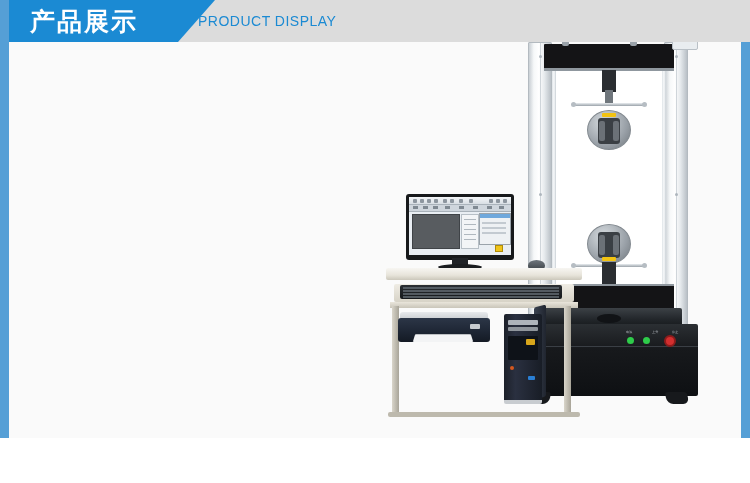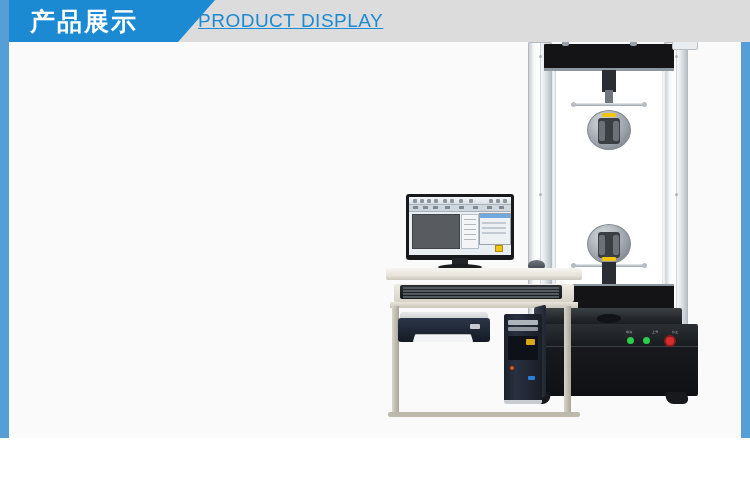--- a/index.html
+++ b/index.html
@@ -22,22 +22,22 @@
     position:absolute;left:0;top:0;width:215px;height:42px;background:#1b8ad3;
     clip-path:polygon(0 0,215px 0,178px 42px,0 42px);
   }
   .header-cn{
     position:absolute;left:30px;top:5px;
     font-size:25px;font-weight:bold;color:#ffffff;letter-spacing:2px;
     line-height:32px;white-space:nowrap;
   }
   .header-en{
     position:absolute;left:198px;top:9px;
-    font-size:19px;color:#1b8ad3;letter-spacing:.5px;
-    line-height:24px;white-space:nowrap;text-decoration:underline;
+    font-size:14px;color:#1b8ad3;letter-spacing:.5px;
+    line-height:24px;white-space:nowrap;
   }
 
   
   .content{position:absolute;left:9px;top:42px;width:732px;height:441px;background:#fafafa;z-index:2;}
 
   
   .sec{position:absolute;}
   .sec-title{
     font-size:19px;font-weight:bold;color:#111111;
     white-space:nowrap;line-height:24px;

